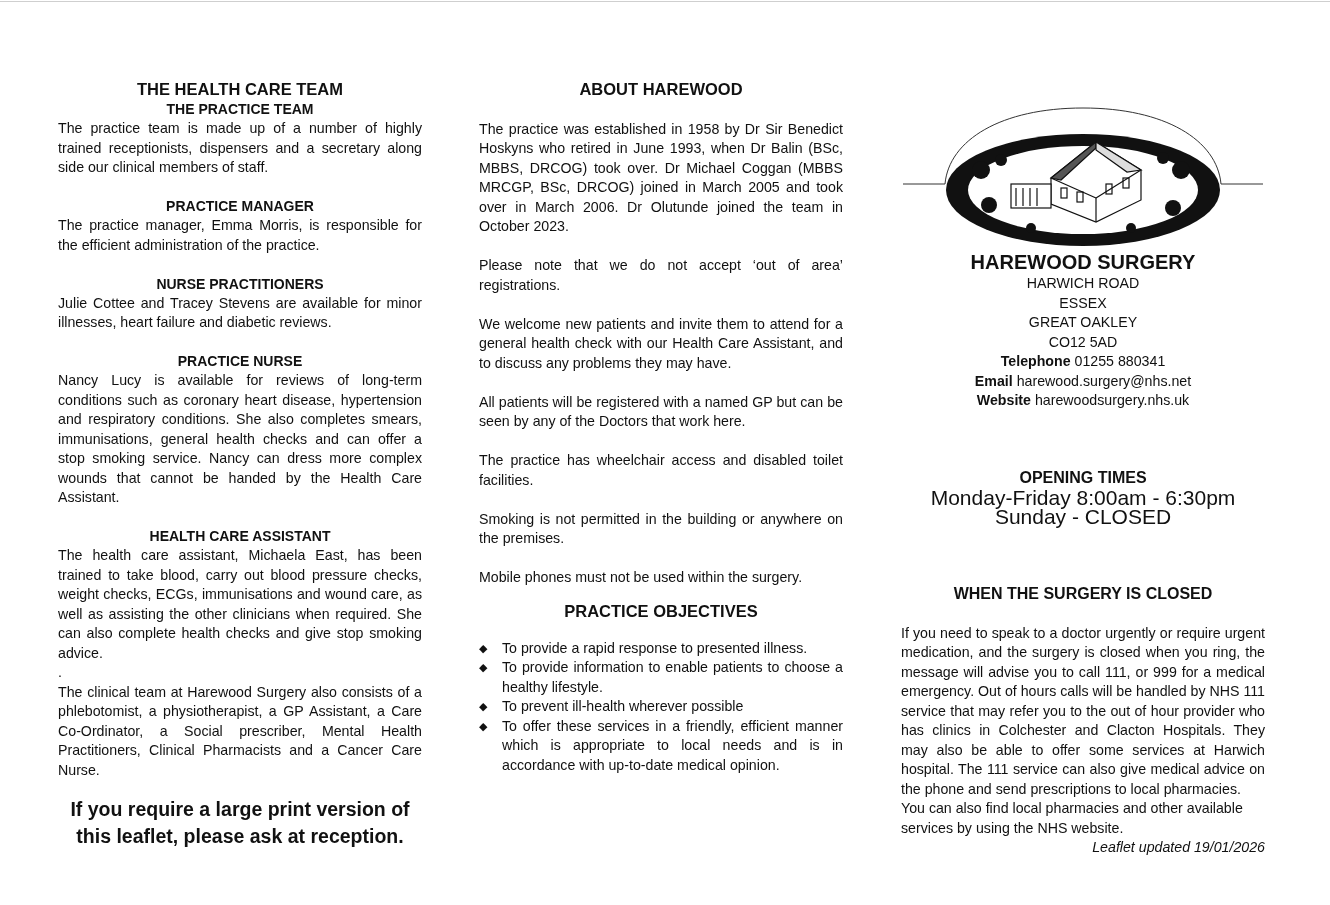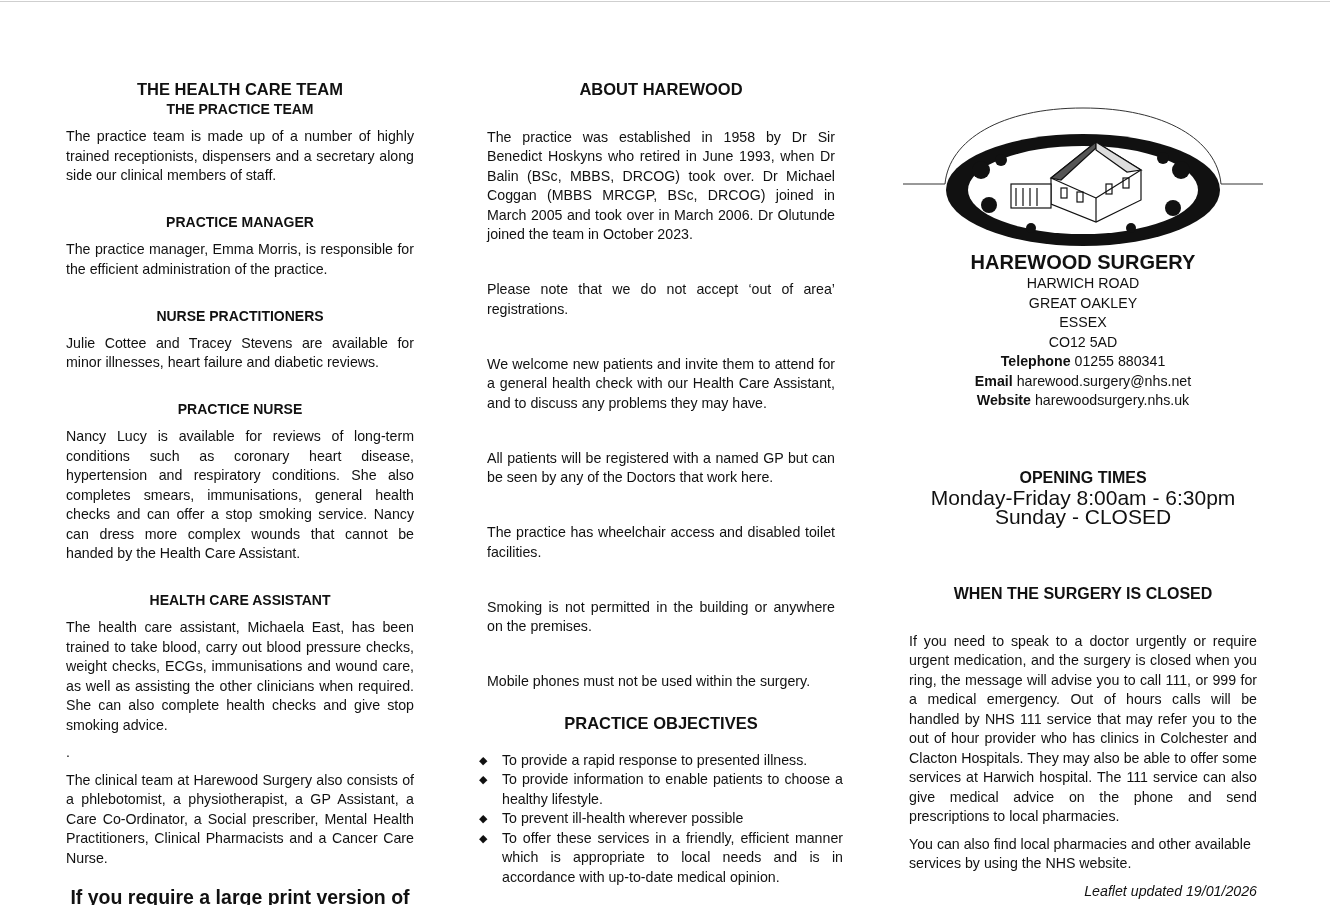--- a/index.html
+++ b/index.html
@@ -9,21 +9,21 @@
     color: #111111;
   }
   .topline { position: absolute; left: 0; top: 1px; width: 1330px; height: 1px; background: #cfcfcf; }
   .col { position: absolute; top: 78px; font-size: 14.2px; line-height: 19.5px; }
   .col-left { left: 58px; width: 364px; }
   .col-mid { left: 479px; width: 364px; }
   .col-right { left: 901px; width: 364px; top: 100px; }
   .justify { text-align: justify; }
   .h1 { font-weight: bold; font-size: 16.5px; text-align: center; line-height: 22px; }
   .h2 { font-weight: bold; font-size: 14px; text-align: center; line-height: 19px; }
-  p { margin: 8px; }
+  p { margin: 0; }
   .gap { height: 19.5px; }
   .bigprint { font-weight: bold; font-size: 19.5px; line-height: 27px; text-align: center; margin-top: 16px; }
   ul.objectives { list-style: none; padding: 0; margin: 0; }
   ul.objectives li { position: relative; padding-left: 23px; text-align: justify; }
   ul.objectives li .bullet { position: absolute; left: 0; top: 0; font-size: 11px; }
   .logo { width: 364px; height: 150px; position: relative; }
   .surgery-name { font-weight: bold; font-size: 20px; text-align: center; line-height: 24px; margin-top: 0; }
   .addr { text-align: center; line-height: 19.5px; }
   .opening-title { font-weight: bold; font-size: 16px; text-align: center; line-height: 21px; margin-top: 40px; }
   .opening-line { text-align: center; font-size: 21px; line-height: 19px; }
@@ -116,22 +116,22 @@
           <line x1="136" y1="88" x2="136" y2="106"></line>
         <rect x="160" y="88" width="6" height="10"></rect>
           <rect x="176" y="92" width="6" height="10"></rect>
         <rect x="205" y="84" width="6" height="10"></rect>
           <rect x="222" y="78" width="6" height="10"></rect>
       </g>
     </svg>
   </div>
   <div class="surgery-name">HAREWOOD SURGERY</div>
   <div class="addr">HARWICH ROAD</div>
+  <div class="addr">ESSEX</div>
   <div class="addr">GREAT OAKLEY</div>
-  <div class="addr">ESSEX</div>
   <div class="addr">CO12 5AD</div>
   <div class="addr"><b>Telephone</b> <span>01255 880341</span></div>
   <div class="addr"><b>Email</b> <span>harewood.surgery@nhs.net</span></div>
   <div class="addr"><b>Website</b> <span>harewoodsurgery.nhs.uk</span></div>
   <div style="height:16px"></div>
   <div class="opening-title">OPENING TIMES</div>
   <div class="opening-line">Monday-Friday 8:00am - 6:30pm</div>
   <div class="opening-line">Sunday - CLOSED</div>
   <div style="height:17px"></div>
   <div class="opening-title">WHEN THE SURGERY IS CLOSED</div>

